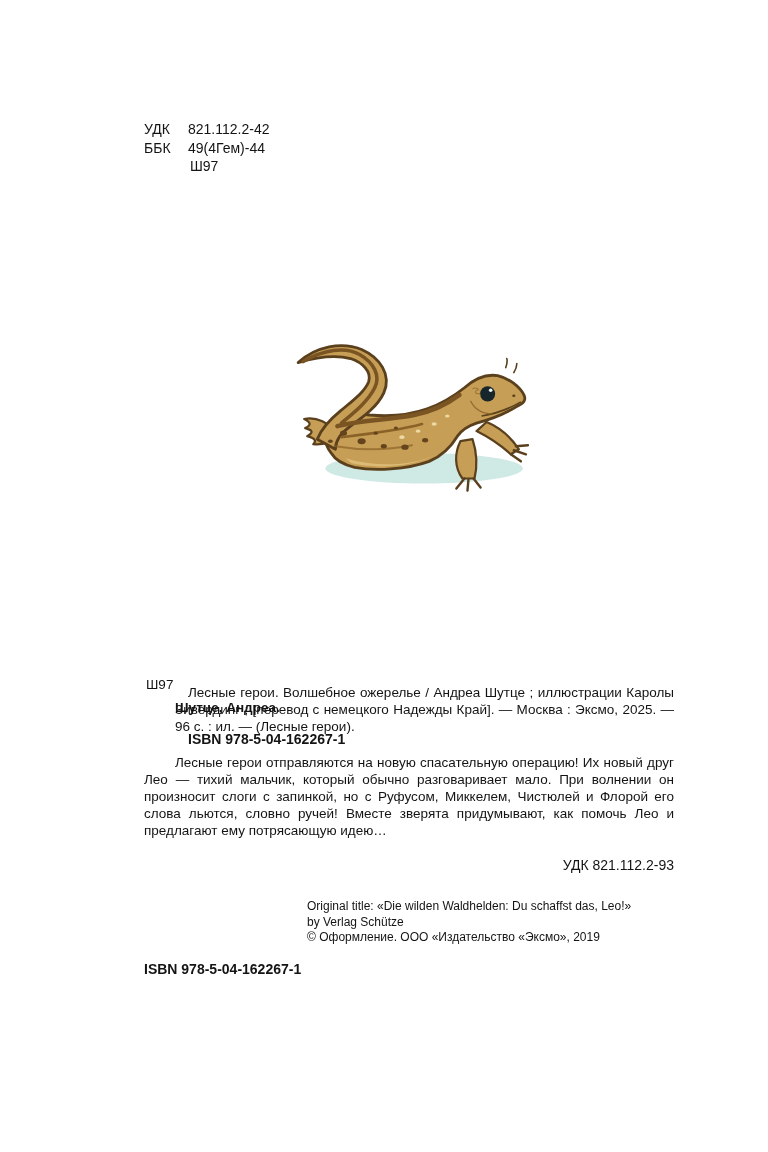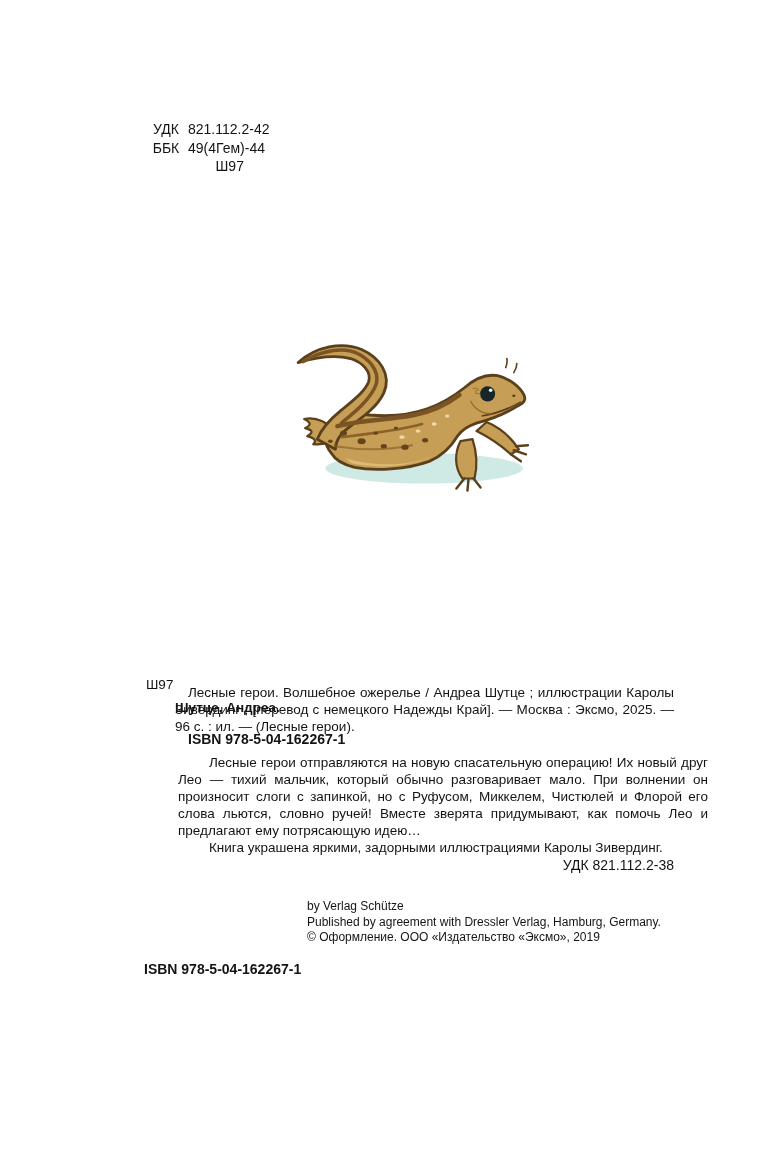--- a/index.html
+++ b/index.html
@@ -7,36 +7,36 @@
     width:768px; height:1152px;
     background:#ffffff;
     color:#141414;
     font-family:"Liberation Sans", sans-serif;
     position:relative;
     overflow:hidden;
   }
   .abs { position:absolute; }
 
   
-  #top-block { left:144px; top:120px; font-size:14px; line-height:18.5px;text-align:center; }
+  #top-block { left:144px; top:120px; font-size:14px; line-height:18.5px; }
   .class-row { display:flex; }
   .class-label { width:44px; }
   .class-code { padding-left:46px; }
 
   
   #lizard-wrap { left:283px; top:336px; width:252px; height:162px; }
 
   
   .bodytext { font-size:13.5px; line-height:17px; }
   #author-line { left:144px; top:655px; width:530px; font-weight:bold; padding-left:31px;margin-top:44px; }
   #bib-record { left:144px; top:676px; width:530px; }
   #bib-code { position:absolute; left:2px; top:0; }
   #bib-text { margin:8px 0 0 31px; text-indent:13px; text-align:justify; }
   #isbn-top { left:144px; top:731px; width:530px; padding-left:44px; font-weight:bold; font-size:14px; }
-  #annotation { left:144px; top:754px; width:530px; text-align:justify;margin-left:34px; }
+  #annotation { left:144px; top:754px; width:530px; text-align:justify; }
   #annotation p { margin:0; text-indent:31px; }
   #udk-right-block { left:144px; top:857px; width:530px; text-align:right; font-size:14px; line-height:17.5px; }
   #credits-block { left:307px; top:899px; font-size:12px; line-height:15.7px; }
   #isbn-bottom { left:144px; top:961px; font-weight:bold; font-size:14px; }
 </style>
 </head>
 <body>
 
 <div id="top-block" class="abs">
   <div class="class-row">
@@ -113,26 +113,25 @@
 
 <div id="bib-record" class="abs bodytext">
   <span id="bib-code">Ш97</span>
   <p id="bib-text">Лесные герои. Волшебное ожерелье / Андреа Шутце ; иллюстрации Каролы Зивер­динг ; [перевод с немецкого Надежды Край]. — Москва : Эксмо, 2025. — 96 с. : ил. — (Лесные герои).</p>
 </div>
 
 <div id="isbn-top" class="abs">ISBN 978-5-04-162267-1</div>
 
 <div id="annotation" class="abs bodytext">
   <p>Лесные герои отправляются на новую спасательную операцию! Их новый друг Лео — тихий мальчик, который обычно разговаривает мало. При волнении он произ­носит слоги с запинкой, но с Руфусом, Миккелем, Чистюлей и Флорой его слова льются, словно ручей! Вместе зверята придумывают, как помочь Лео и предлагают ему потря­сающую идею…</p>
-  <p>Книга украшена яркими, задорными иллюстрациями Каролы Зивердинг.</p>
 </div>
 
 <div id="udk-right-block" class="abs">
-  <div>УДК 821.112.2-38</div>
+  <div>УДК 821.112.2-93</div>
 </div>
 
 <div id="credits-block" class="abs">
+  <div>Original title: «Die wilden Waldhelden: Du schaffst das, Leo!»</div>
   <div>by Verlag Schütze</div>
-  <div>Published by agreement with Dressler Verlag, Hamburg, Germany.</div>
   <div>© Оформление. ООО «Издательство «Эксмо», 2019</div>
 </div>
 
 <div id="isbn-bottom" class="abs">ISBN 978-5-04-162267-1</div>
 
 </body></html>

